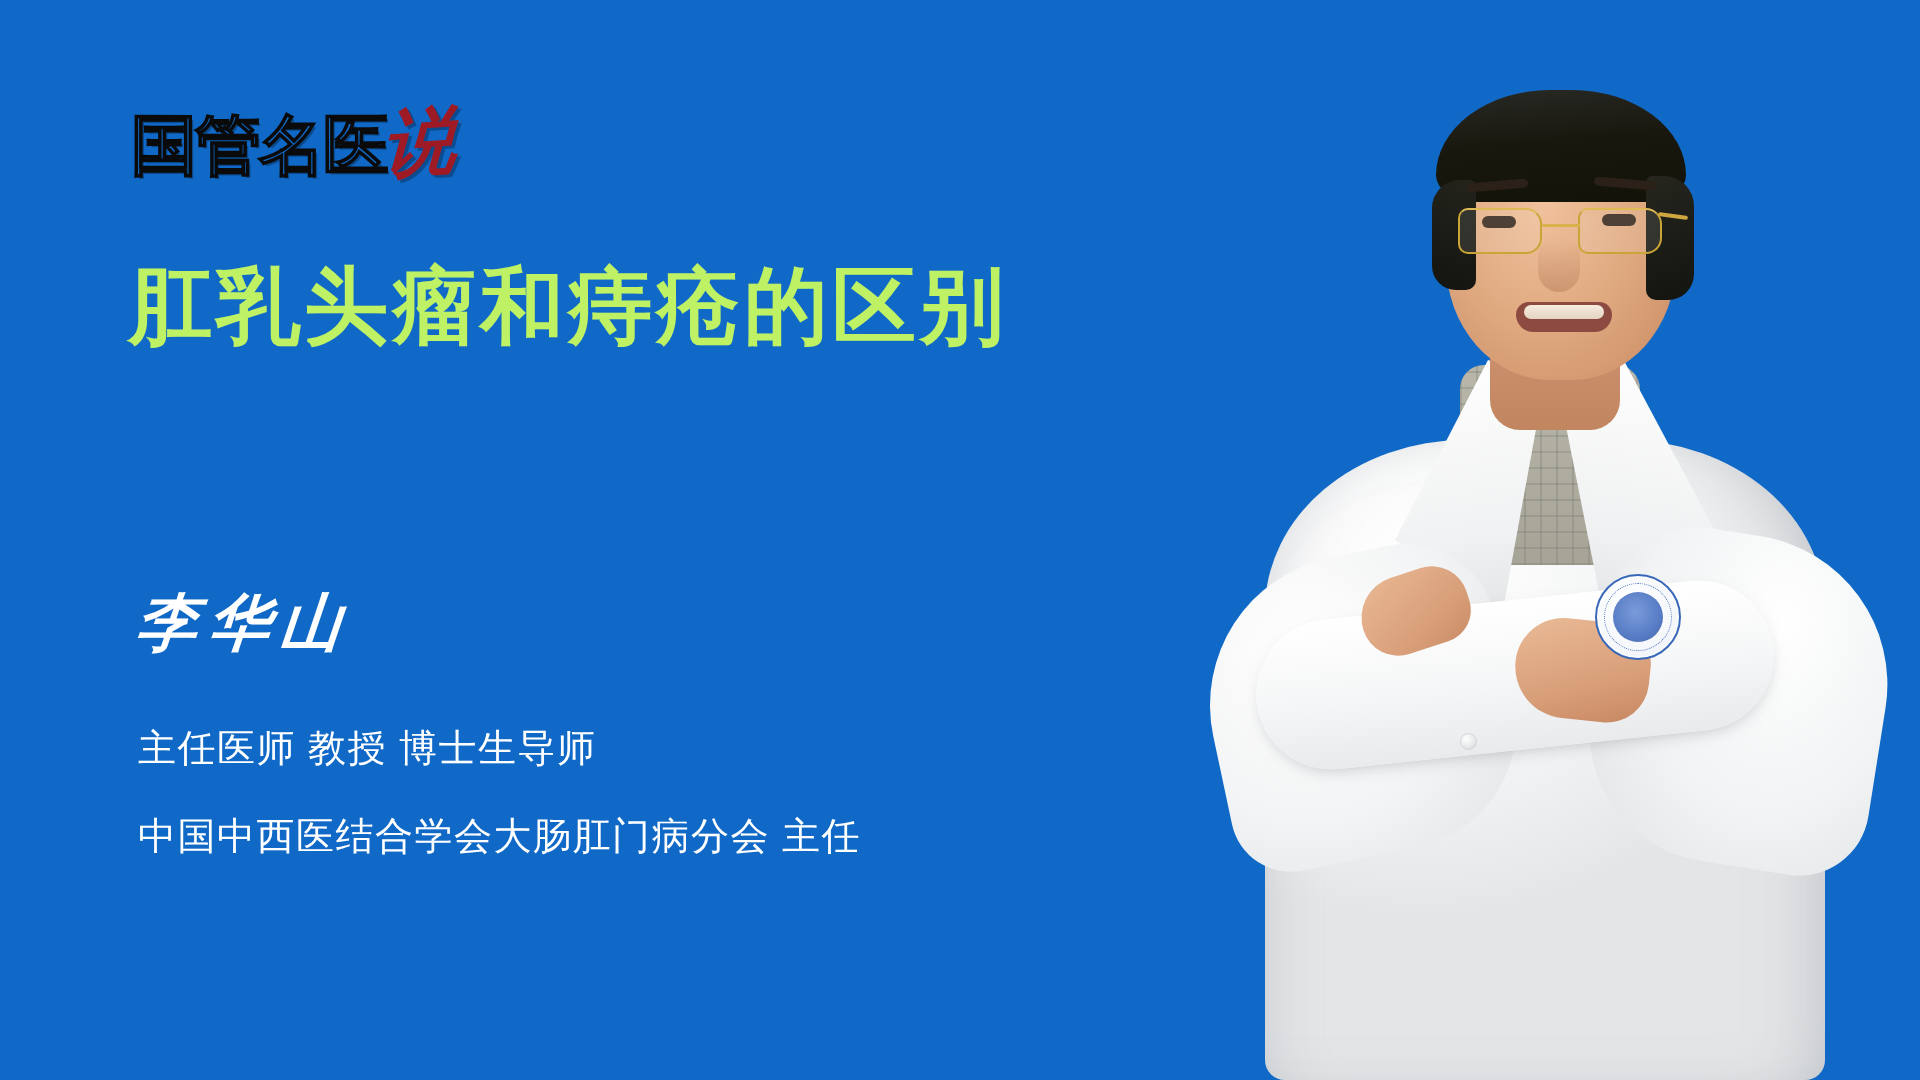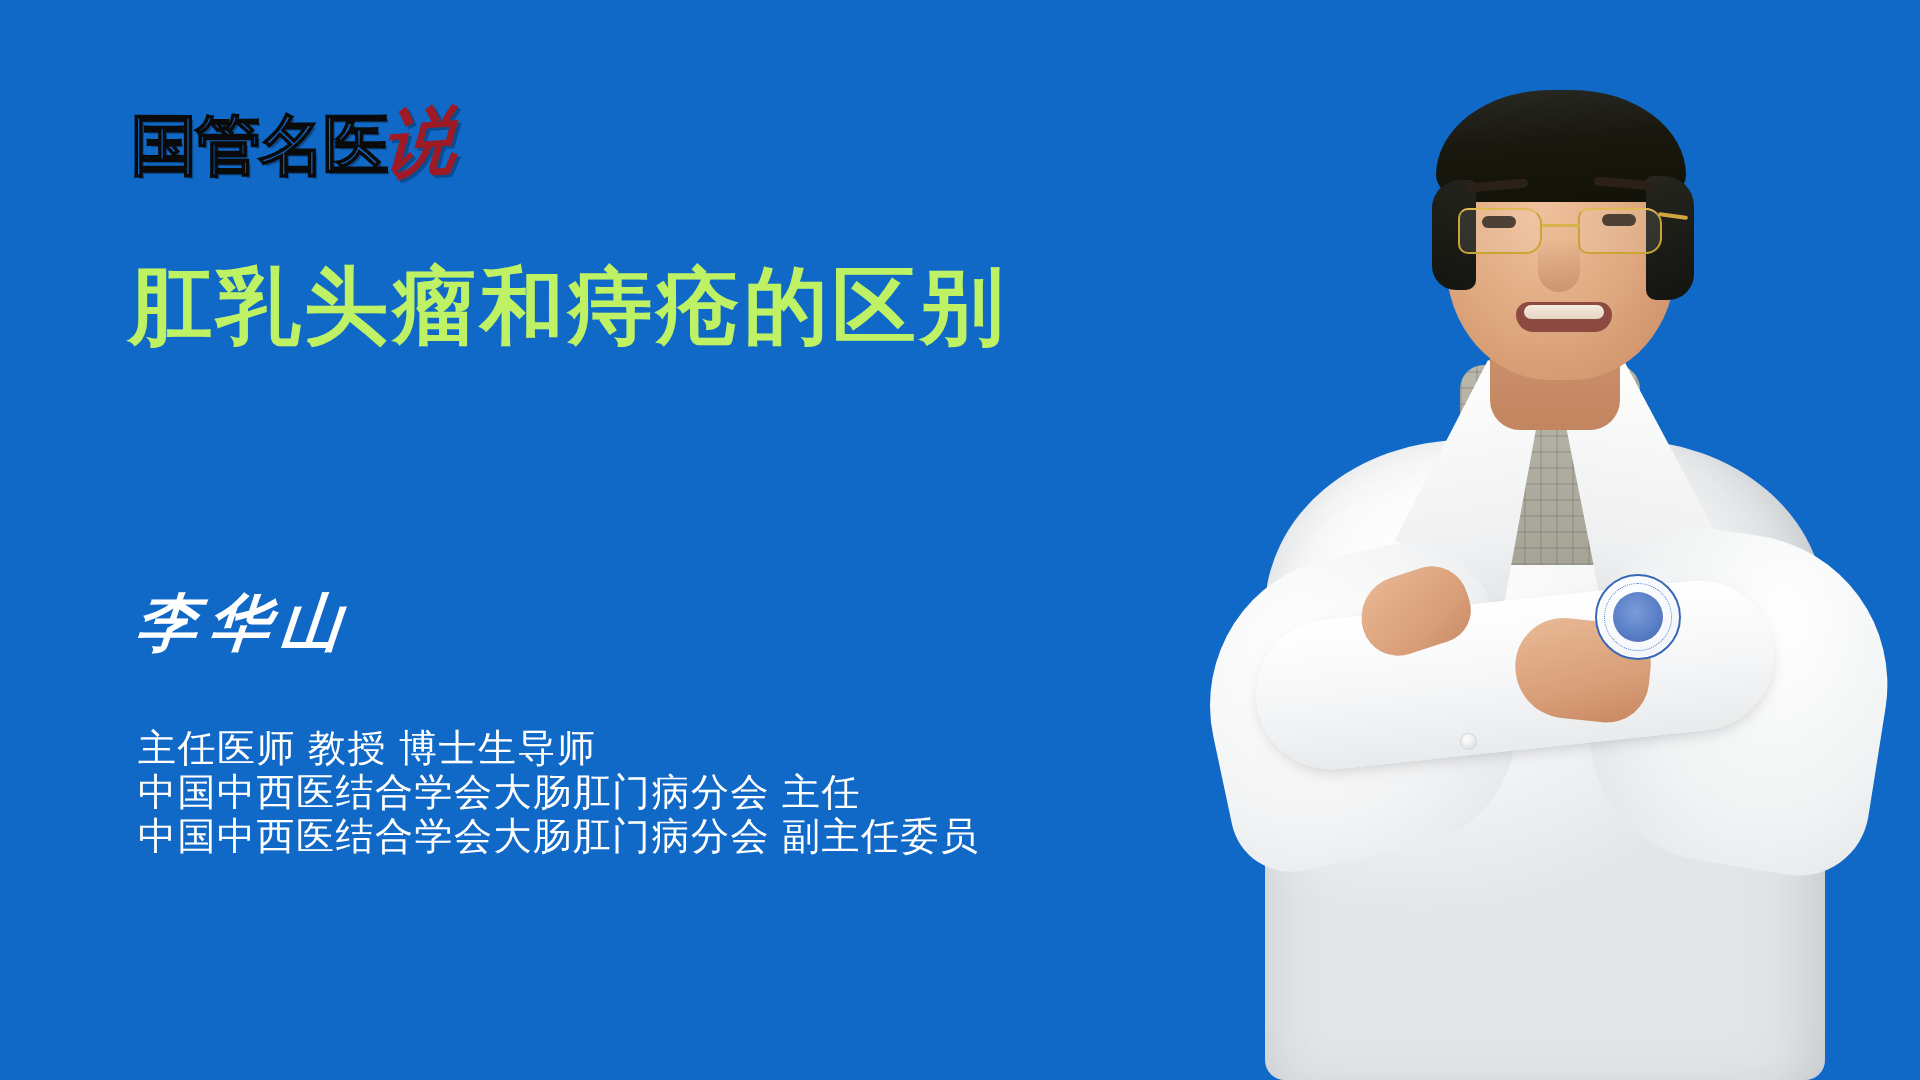--- a/index.html
+++ b/index.html
@@ -75,20 +75,21 @@
     white-space:nowrap;
     transform:skewX(-5deg);
   }
 
   
   .credentials {
     position:absolute;
     left:138px; top:726px;
     display:flex;
     flex-direction:column;
+    gap:44px;
   }
   .cred-line {
     font-size:38px;
     line-height:44px;
     font-weight:400;
     color:#ffffff;
     letter-spacing:1.5px;
     white-space:nowrap;
     font-family:"Liberation Sans", sans-serif;
   }
@@ -311,21 +312,20 @@
     <span class="logo-accent">说</span>
   </div>
 
   <div class="title">肛乳头瘤和痔疮的区别</div>
 
   <div class="doctor-name">李华山</div>
 
   <div class="credentials">
     <div class="cred-line">主任医师  教授  博士生导师</div>
     <div class="cred-line">中国中西医结合学会大肠肛门病分会  主任</div>
-    <div class="cred-line">中国中西医结合学会大肠肛门病分会  副主任委员</div>
   </div>
 
   <div class="doctor">
 
     <div class="d-layer coat-skirt"></div>
     <div class="d-layer coat-body"></div>
 
     <div class="d-layer shirt"></div>
     <div class="d-layer lapel-left"></div>
     <div class="d-layer lapel-right"></div>

